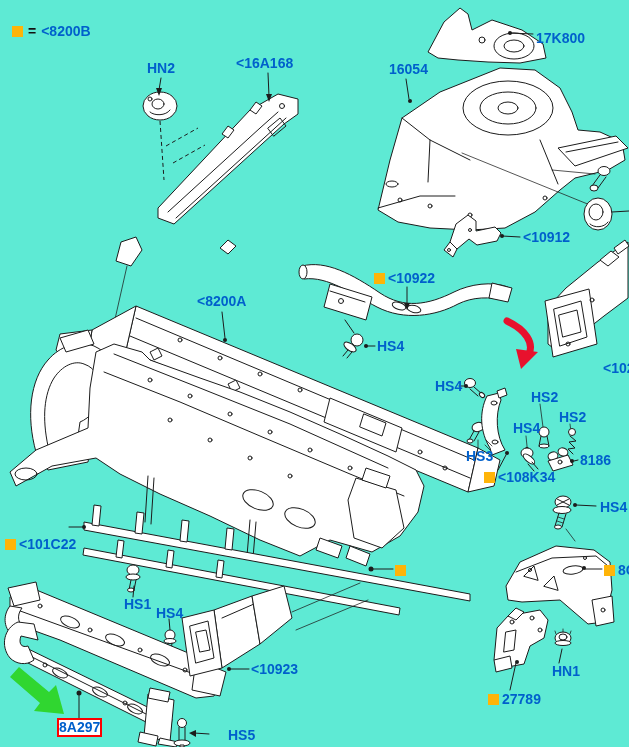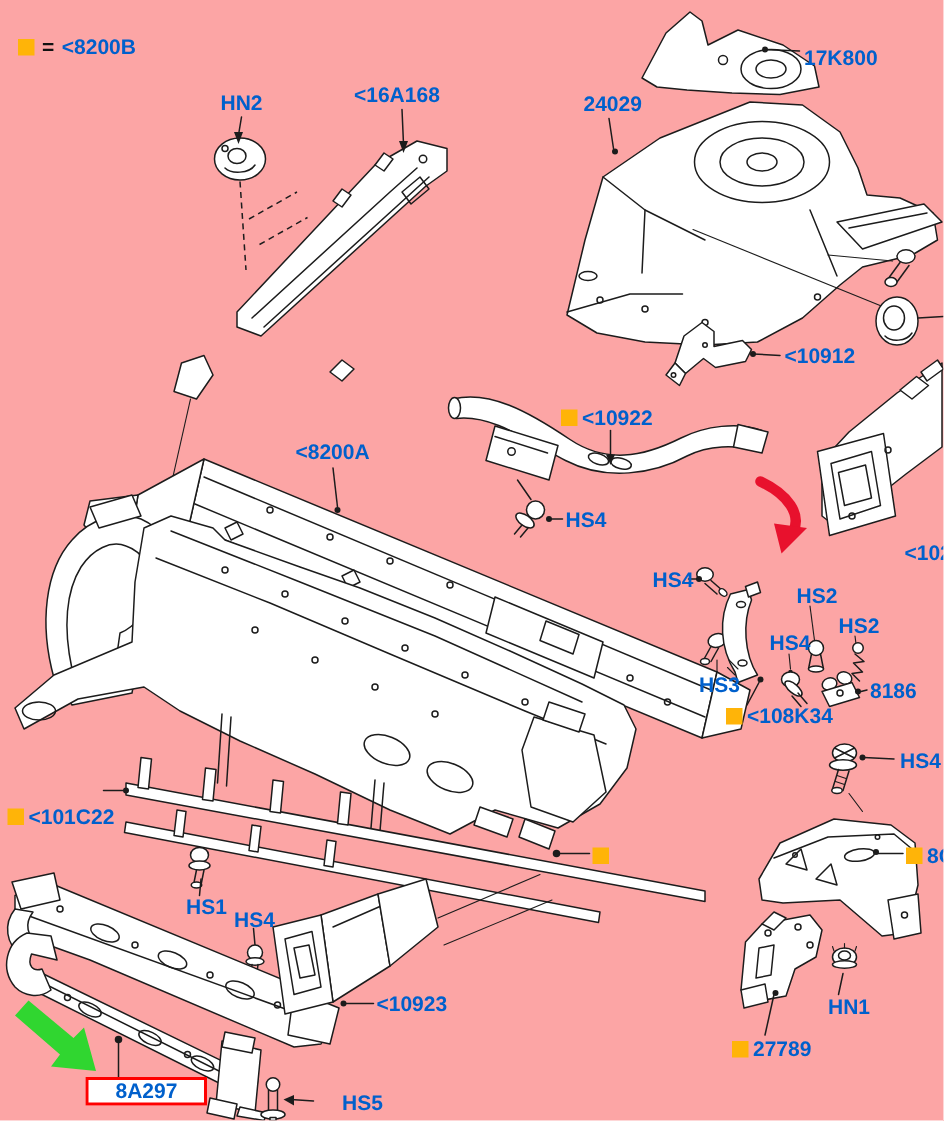--- a/index.html
+++ b/index.html
@@ -1,35 +1,35 @@
 <!DOCTYPE html>
 <html style="--label-blue: #0060CC; --marker-yellow: #FFB408; --arrow-red: #E8112D; --arrow-green: #30D630; --box-red: #FF0000; --ink: #1C1C1C;"><head>
 <meta charset="utf-8">
 <style>
   :root{
     --label-blue:#0060CC; --marker-yellow:#FFB408; --arrow-red:#E8112D;
     --arrow-green:#30D630; --box-red:#FF0000; --ink:#1C1C1C;
   }
   html,body{margin:0;padding:0;background:#fff;}
-  .stage{position:relative;width:629px;height:747px;background:#fca5a5;overflow:hidden;
+  .stage{position:relative;width:629px;height:747px;background:#5eead4;overflow:hidden;
          font-family:"Liberation Sans",sans-serif;text-align:right;}
   svg{position:absolute;left:0;top:0;}
   .ln{stroke:var(--ink);fill:none;stroke-width:1;stroke-linejoin:round;stroke-linecap:round;}
   .thin{stroke-width:.75;}
   .wh{stroke:var(--ink);fill:#fff;stroke-width:1;stroke-linejoin:round;}
   .dot{fill:var(--ink);stroke:none;}
   .dash{stroke:var(--ink);fill:none;stroke-width:1;stroke-dasharray:4 3;}
   .redstroke{stroke:var(--arrow-red);fill:none;stroke-width:7;stroke-linecap:round;}
   .redfill{fill:var(--arrow-red);stroke:none;}
   .greenfill{fill:var(--arrow-green);stroke:none;}
   .callout{position:absolute;color:var(--label-blue);font-weight:bold;font-size:14px;
            line-height:15px;white-space:nowrap;z-index:5;}
   .sq{display:inline-block;width:11px;height:11px;background:var(--marker-yellow);
       margin-right:3px;vertical-align:-1px;}
-  .boxed{border:2px solid var(--box-red);padding:0 18px;background:#fff;}
+  .boxed{border:2px solid var(--box-red);padding:0 0;background:#fff;}
   .legend .eq{color:#111;margin:0 5px 0 2px;}
 </style>
 </head>
 <body>
 
 <div class="stage">
 
 <svg width="629" height="747" viewBox="0 0 629 747">
 
   <g>
@@ -398,21 +398,21 @@
   </g>
 
 </svg>
 
 <div class="callout legend" style="left:12px;top:24px">
   <span class="sq"></span><span class="eq">=</span><span>&lt;8200B</span>
 </div>
 
 <div class="callout" style="left:147px;top:61px"><span>HN2</span></div>
 <div class="callout" style="left:236px;top:56px"><span>&lt;16A168</span></div>
-<div class="callout" style="left:389px;top:62px"><span>24029</span></div>
+<div class="callout" style="left:389px;top:62px"><span>16054</span></div>
 <div class="callout" style="left:536px;top:31px"><span>17K800</span></div>
 <div class="callout" style="left:523px;top:230px"><span>&lt;10912</span></div>
 
 <div class="callout" style="left:374px;top:271px">
   <span class="sq"></span><span>&lt;10922</span>
 </div>
 
 <div class="callout" style="left:377px;top:339px"><span>HS4</span></div>
 <div class="callout" style="left:603px;top:361px"><span>&lt;102</span></div>
 <div class="callout" style="left:197px;top:294px"><span>&lt;8200A</span></div>

